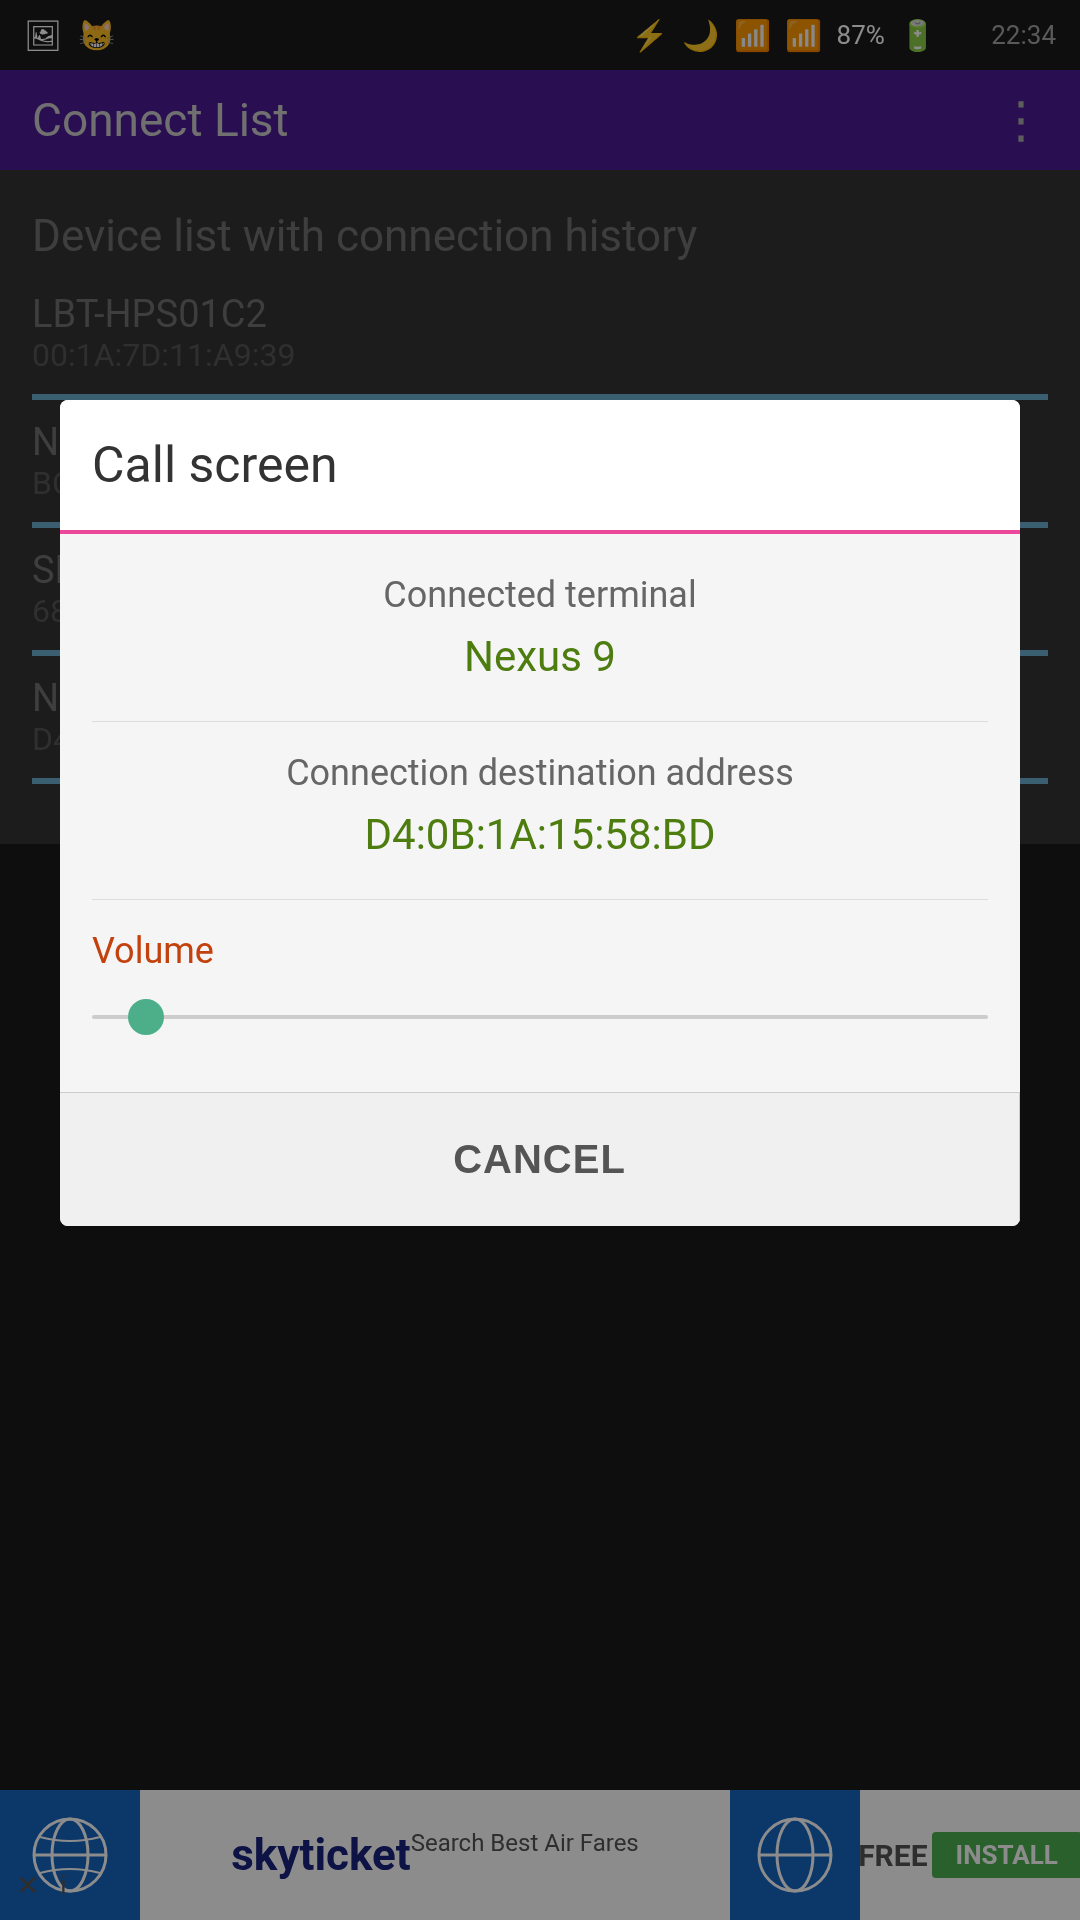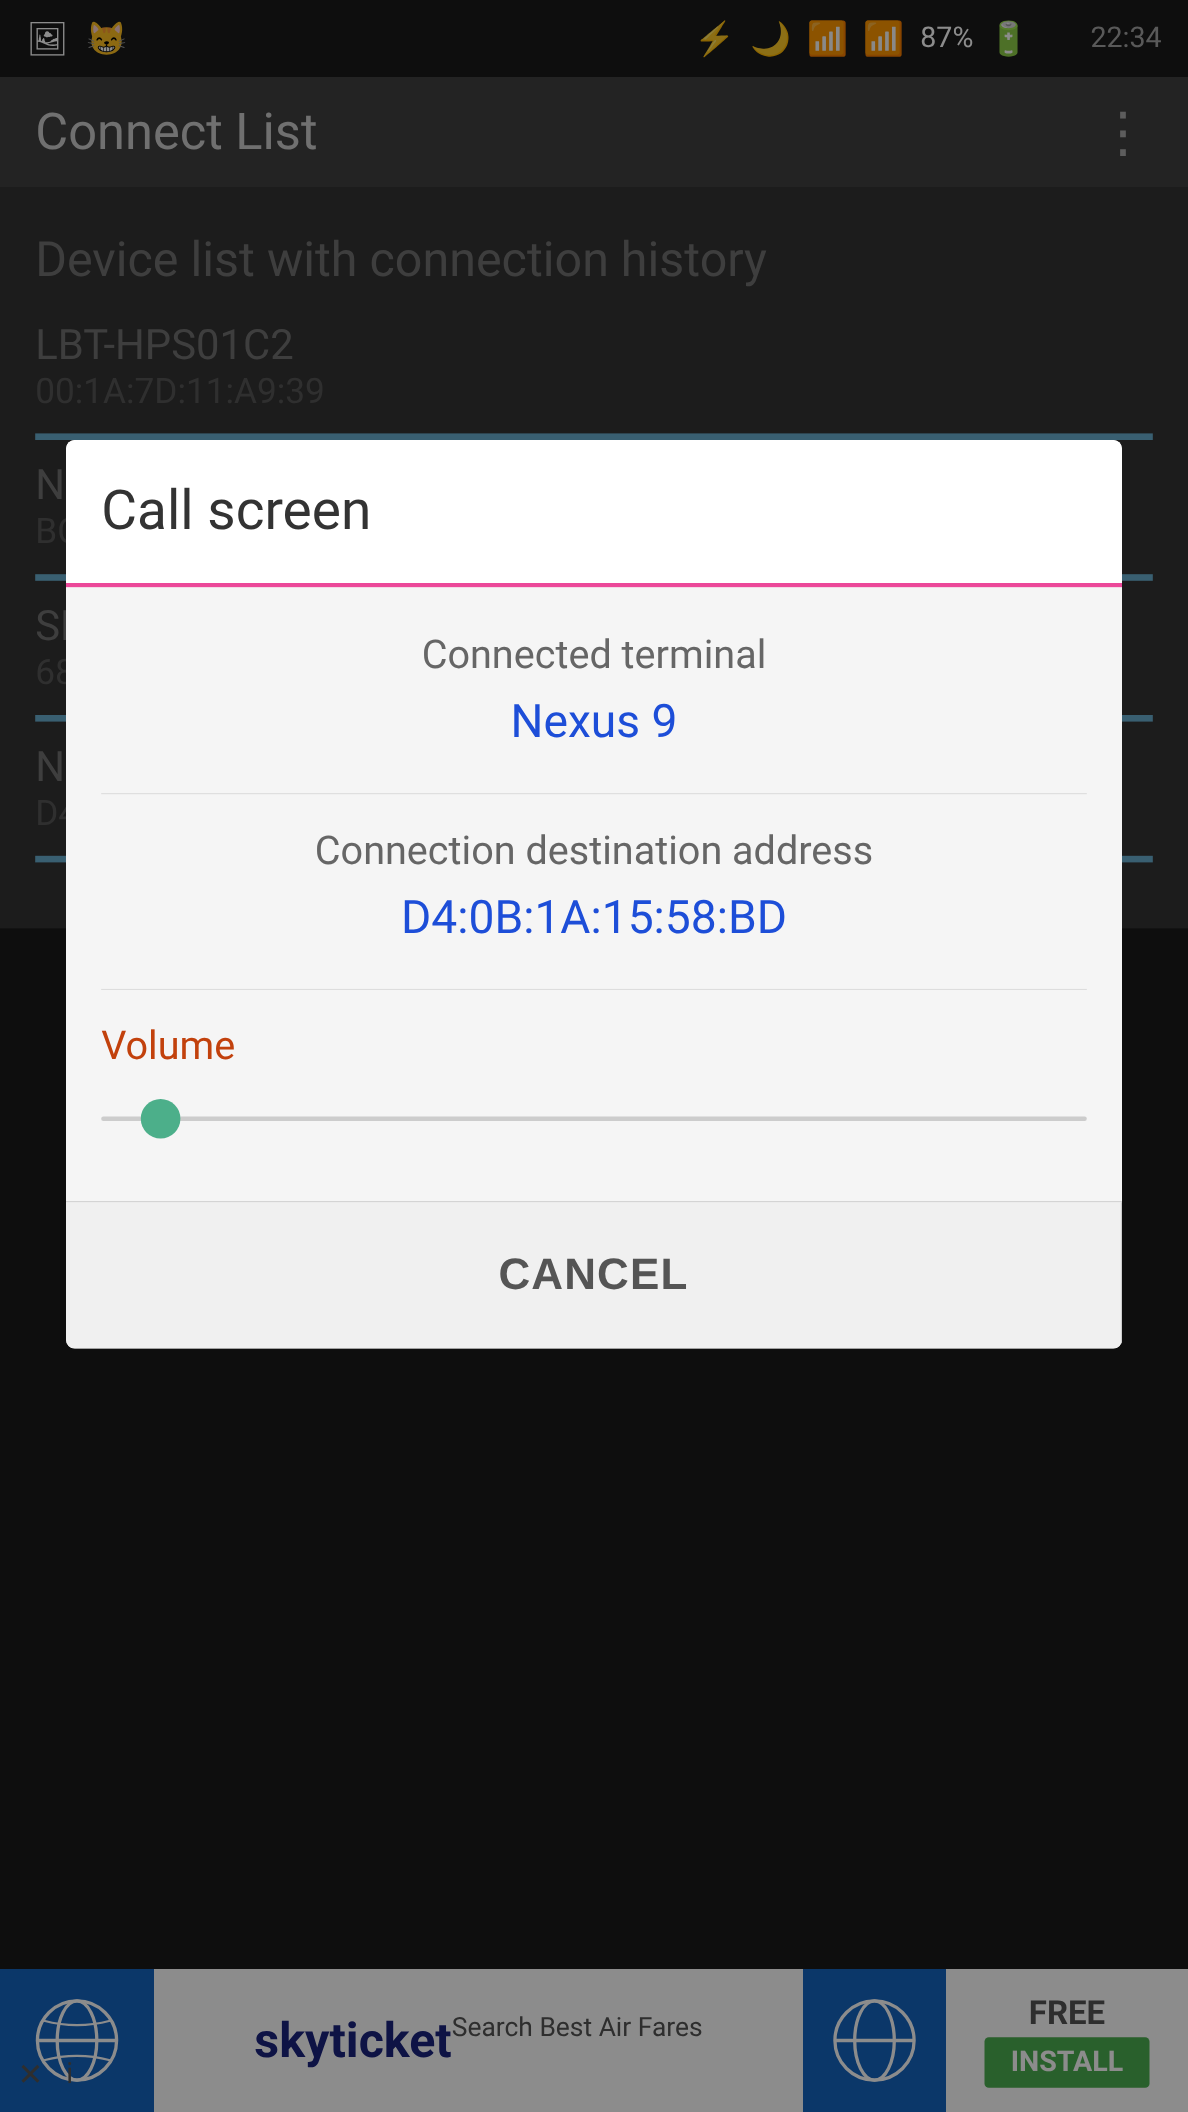--- a/index.html
+++ b/index.html
@@ -47,21 +47,21 @@
       font-size: 26px;
       color: #a3a3a3;
       font-weight: 400;
       margin-left: 41px;
     }
 
     
     .app-bar {
       width: 100%;
       height: 100px;
-      background: #404040;
+      background: #4c1d95;
       display: flex;
       align-items: center;
       justify-content: space-between;
       padding: 0 32px;
     }
     .app-bar-title {
       font-size: 46px;
       color: #cccccc;
       font-weight: 400;
     }
@@ -137,21 +137,21 @@
 
     .dialog-label {
       font-size: 36px;
       color: #666;
       margin-bottom: 16px;
       text-align: center;
     }
 
     .dialog-value {
       font-size: 42px;
-      color: #1d4ed8;
+      color: #4d7c0f;
       text-align: center;
       margin-bottom: 40px;
     }
 
     .dialog-divider {
       height: 1px;
       background: #ddd;
       margin: 10px 0 30px 0;
     }
 
@@ -291,21 +291,20 @@
       display: flex;
       align-items: center;
       justify-content: center;
     }
 
     .ad-install-block {
       width: 220px;
       height: 130px;
       background: #fff;
       display: flex;
-      flex-direction: column;
       align-items: center;
       justify-content: center;
       gap: 4px;
     }
 
     .ad-free-text {
       font-size: 30px;
       font-weight: bold;
       color: #555;
     }

